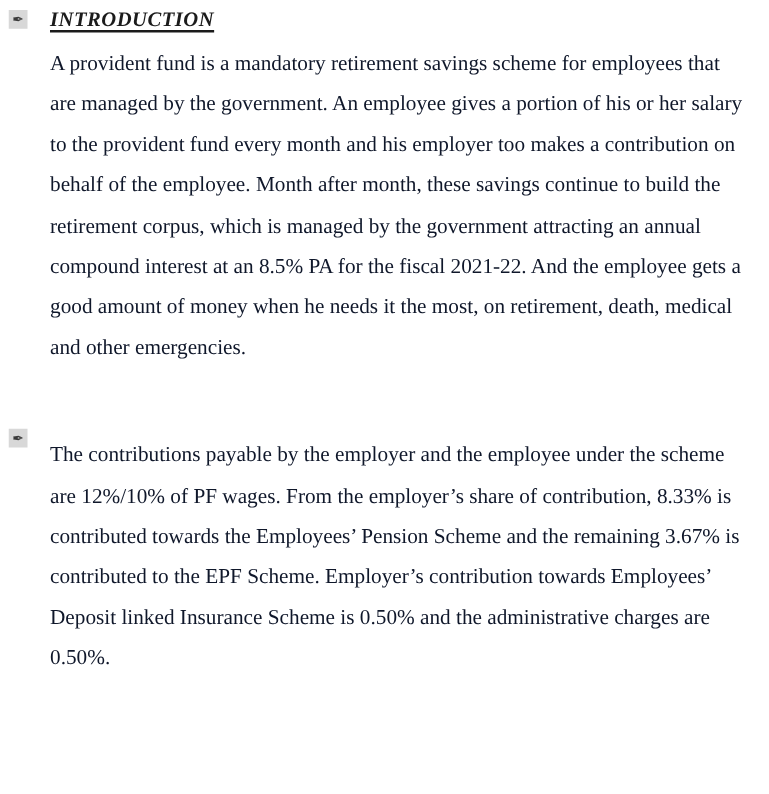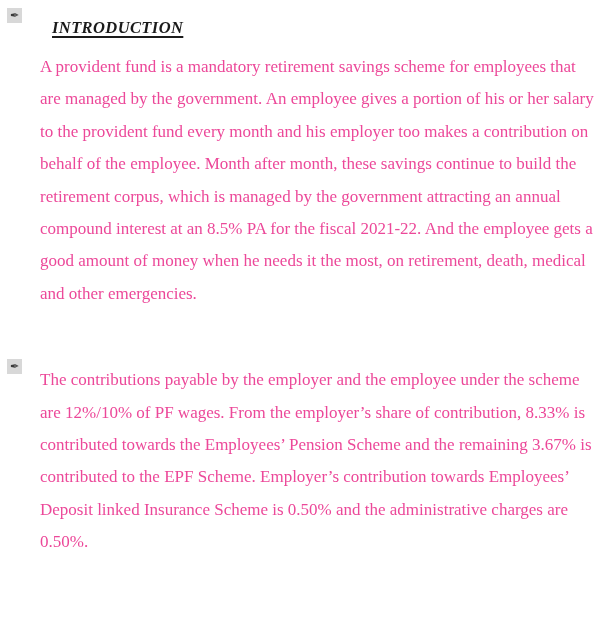--- a/index.html
+++ b/index.html
@@ -34,37 +34,37 @@
     font-family: "DejaVu Sans", sans-serif;
     font-size: 11px;
     line-height: 15px;
     text-align: center;
     user-select: none;
   }
   .section-body {
     min-width: 0;
   }
   h2.section-heading {
-    margin: 12px;
+    margin: 0;
     font-size: 16.5px;
     line-height: 22px;
     font-weight: bold;
     font-style: italic;
     text-decoration: underline;
     text-decoration-thickness: 1.5px;
     text-underline-offset: 3px;
     letter-spacing: 0.4px;
     color: #1b1b1b;
   }
   p.section-paragraph {
     margin: 8px 0 0 0;
     max-width: 557px;
     font-size: 17px;
     line-height: 32.4px;
-    color: #ec4899;
+    color: #0f172a;
   }
 </style>
 </head>
 <body>
 
 <div class="page">
 
   <div class="section">
     <span class="bullet-icon">✒</span>
     <div class="section-body">

